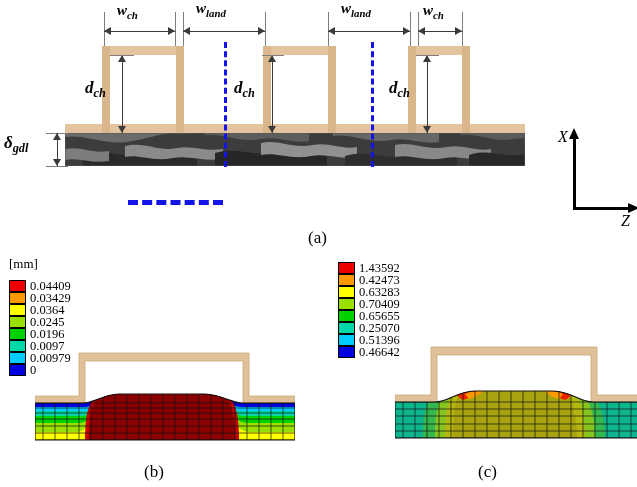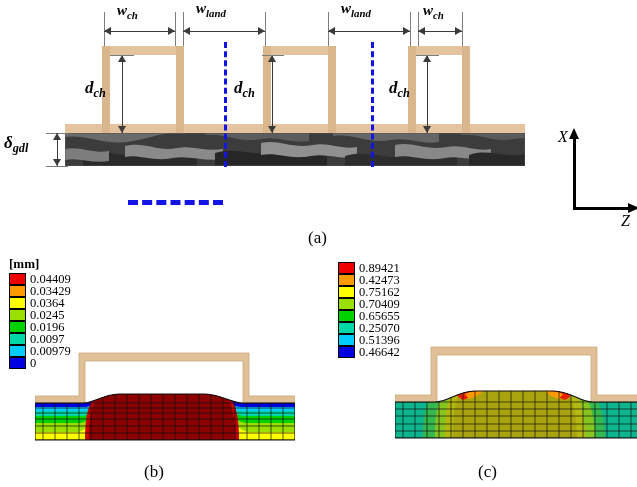--- a/index.html
+++ b/index.html
@@ -45,22 +45,22 @@
   
   .axline{position:absolute;background:#000;}
   .axlbl{position:absolute;font-family:"Liberation Serif",serif;
          font-size:16px;font-style:italic;}
 
   .sublbl{position:absolute;font-family:"Liberation Serif",serif;
           font-size:17px;white-space:nowrap;}
 
   
   .cbar{position:absolute;}
-  .cbar .unit{font-family:"Liberation Serif",serif;font-weight:bold;
-              font-size:13px;margin-bottom:1px;display:block;}
+  .cbar .unit{font-family:"Liberation Serif",serif;font-weight:normal;
+              font-size:13px;margin-bottom:8px;display:block;}
   .cbrow{display:flex;align-items:center;height:12px;}
   .cbsw{width:17px;height:12px;border:1px solid #000;box-sizing:border-box;}
   .cblab{font-family:"Liberation Serif",serif;font-size:12.5px;
          margin-left:4px;white-space:nowrap;line-height:12px;}
 
   
   .cpanel{position:absolute;}
   .cpanel svg{display:block;}
 </style>
 </head>
@@ -221,29 +221,29 @@
     </div>
     <div class="cbrow">
       <div class="cbsw" style="background:#0000e0;"></div>
       <div class="cblab">0</div>
     </div>
   </div>
 
   <div class="cbar" style="left:338px;top:262px;">
     <div class="cbrow">
       <div class="cbsw" style="background:#ee0000;"></div>
-      <div class="cblab">0.89421</div>
+      <div class="cblab">1.43592</div>
     </div>
     <div class="cbrow">
       <div class="cbsw" style="background:#ff9900;"></div>
       <div class="cblab">0.42473</div>
     </div>
     <div class="cbrow">
       <div class="cbsw" style="background:#ffff00;"></div>
-      <div class="cblab">0.75162</div>
+      <div class="cblab">0.63283</div>
     </div>
     <div class="cbrow">
       <div class="cbsw" style="background:#99e000;"></div>
       <div class="cblab">0.70409</div>
     </div>
     <div class="cbrow">
       <div class="cbsw" style="background:#00d200;"></div>
       <div class="cblab">0.65655</div>
     </div>
     <div class="cbrow">

